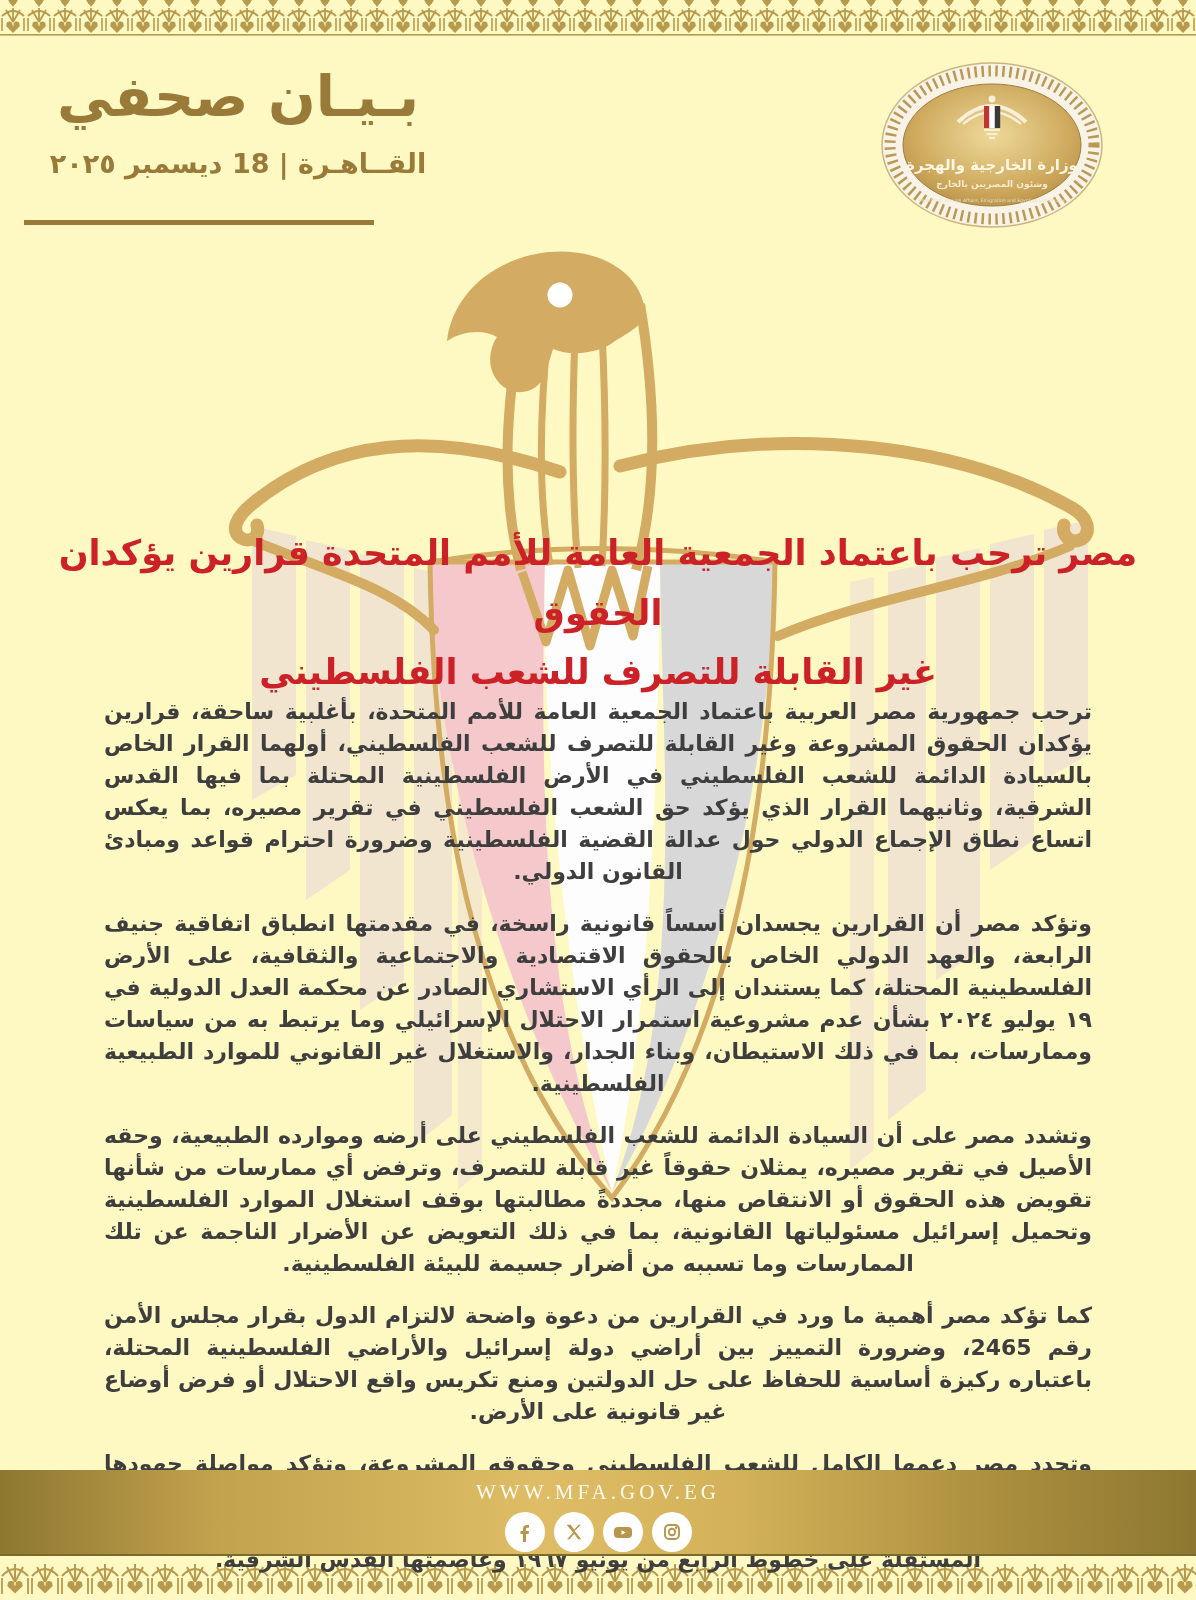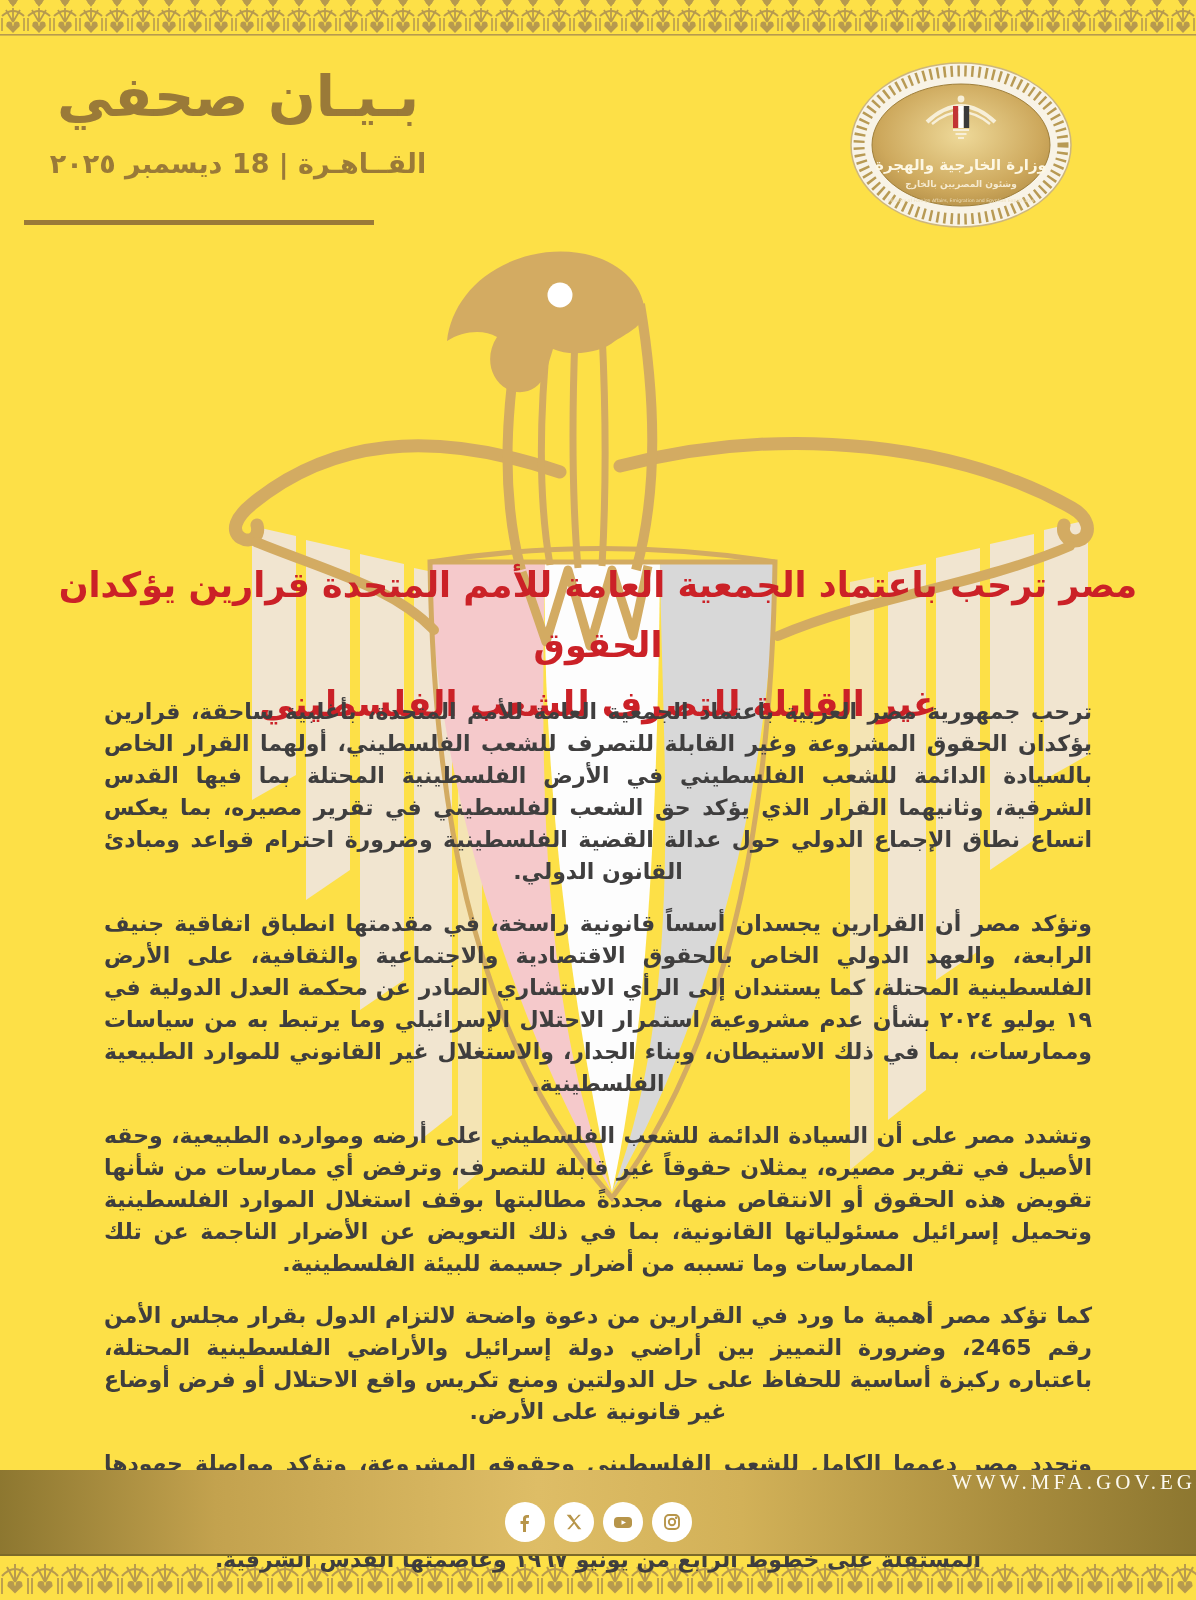--- a/index.html
+++ b/index.html
@@ -1,55 +1,55 @@
 <!DOCTYPE html>
 <html lang="ar"><head>
 <meta charset="utf-8">
 <style>
   html,body{margin:0;padding:0;background:#e8e8e8;}
   .page{
     position:relative;width:1196px;height:1600px;margin:0 auto;
-    background:#fde047;overflow:hidden;
+    background:#fef9c3;overflow:hidden;
     font-family:"DejaVu Sans",sans-serif;
   }
   
   .border-top{position:absolute;top:0;left:0;width:1196px;height:36px;}
   .border-bottom{position:absolute;bottom:0;left:0;width:1196px;height:46px;}
   
   .title-block{position:absolute;top:66px;left:28px;width:420px;text-align:center;direction:rtl;}
   .press-title{font-size:56px;font-weight:bold;color:#9a7a38;line-height:1.1;}
   .dateline{margin-top:20px;font-size:27px;font-weight:bold;color:#9a7a38;}
   .title-rule{position:absolute;top:220px;left:24px;width:350px;height:5px;background:#9a7a38;}
-  .seal{position:absolute;top:60px;left:848px;width:226px;height:170px;}
+  .seal{position:absolute;top:60px;left:879px;width:226px;height:170px;}
   
   .watermark{position:absolute;top:240px;left:0;width:1196px;height:1210px;pointer-events:none;}
   
   .headline{
-    position:absolute;top:556px;left:55px;right:55px;z-index:3;
+    position:absolute;top:524px;left:55px;right:55px;z-index:3;
     text-align:center;direction:rtl;color:#cb2127;font-weight:bold;
     font-size:35px;line-height:1.7;
   }
   
   .press-body{
     position:absolute;top:696px;right:104px;left:104px;z-index:3;
     direction:rtl;color:#3f3e3e;font-weight:bold;
     font-size:22px;line-height:32px;
   }
   .press-body p{
     margin:0 0 20px 0;text-align:justify;text-align-last:center;
   }
   
   .footer-band{
     position:absolute;top:1470px;left:0;width:1196px;height:84px;z-index:4;
     background:linear-gradient(90deg,#8d7730 0%,#c3a24e 18%,#debd66 45%,#d2b158 62%,#a88c3d 85%,#8d7730 100%);
     border-bottom:2px solid #7c6a2a;text-align:center;
   }
   .website{
-    font-family:"Liberation Serif",serif;font-size:21px;
-    letter-spacing:4px;color:#fcfaf0;text-align:right;
+    padding-top:10px;font-family:"Liberation Serif",serif;font-size:21px;
+    letter-spacing:4px;color:#fcfaf0;
   }
   .social-row{margin-top:7px;display:flex;justify-content:center;gap:9px;}
   .social-circle{
     width:40px;height:40px;border-radius:50%;background:#ffffff;
     display:flex;align-items:center;justify-content:center;cursor:pointer;
   }
   .social-circle svg{display:block;}
 </style>
 </head>
 <body>

